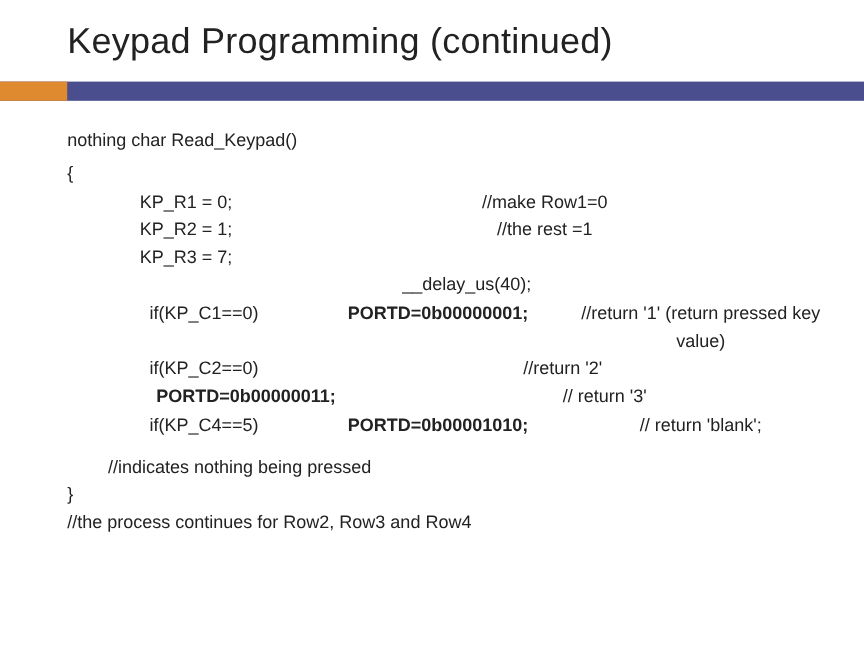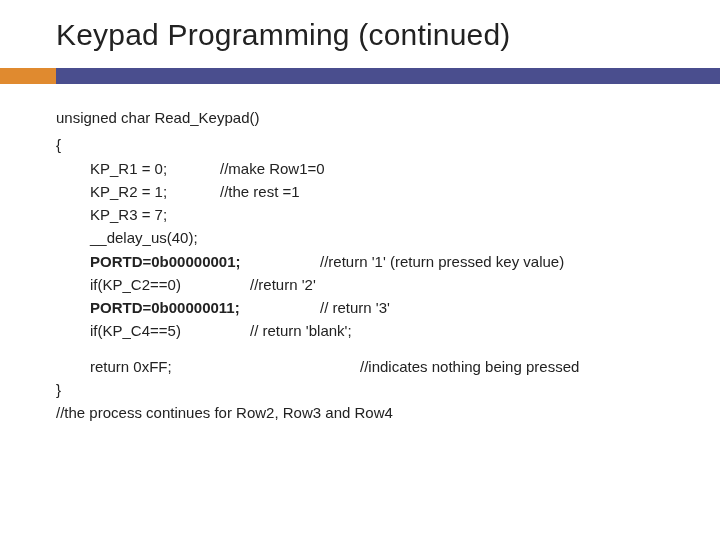--- a/index.html
+++ b/index.html
@@ -20,21 +20,21 @@
     position: absolute; left: 0; top: 0; width: 56px; height: 16px;
     background: #e08a2f;
   }
   .body {
     padding: 22px 32px 0 56px;
     font-size: 15px;
     color: #222;
     line-height: 1.55;
   }
   .line { white-space: pre; }
-  .indent1 { padding-left: 34px; }
+  .indent1 { padding-left: 34px; text-align: center; }
   .gap-s { height: 4px; }
   .row { display: flex; }
   .c-stmt { width: 130px; flex: 0 0 130px; }
   .c-mid  { width: 190px; flex: 0 0 190px; font-weight: bold; }
   .c-cmt  { flex: 1 1 auto; }
   .row2 .c-stmt { width: 160px; flex: 0 0 160px; }
   .row2 .c-mid  { width: 230px; flex: 0 0 230px; }
   .retrow { display: flex; padding-top: 12px; }
   .retrow .a { width: 270px; flex: 0 0 270px; }
 </style>
@@ -45,59 +45,60 @@
 
   <div class="title">Keypad Programming (continued)</div>
 
   <div class="bar-wrap">
     <div class="bar-main"></div>
     <div class="bar-accent"></div>
   </div>
 
   <div class="body">
 
-    <div class="line">unsigned char Read_Keypad()</div>
+    <div class="line">nothing char Read_Keypad()</div>
     <div class="gap-s"></div>
     <div class="line">{</div>
 
     <div class="indent1">
       <div class="row">
         <span class="c-stmt">KP_R1 = 0;</span>
         <span class="c-cmt">//make Row1=0</span>
       </div>
       <div class="row">
         <span class="c-stmt">KP_R2 = 1;</span>
         <span class="c-cmt">//the rest =1</span>
       </div>
       <div class="row">
         <span class="c-stmt">KP_R3 = 7;</span>
         <span class="c-cmt"></span>
       </div>
 
       <div class="line">__delay_us(40);</div>
 
       <div class="row row2">
+        <span class="c-stmt">if(KP_C1==0)</span>
         <span class="c-mid">PORTD=0b00000001;</span>
         <span class="c-cmt">//return '1' (return pressed key value)</span>
       </div>
       <div class="row row2">
         <span class="c-stmt">if(KP_C2==0)</span>
         <span class="c-cmt">//return '2'</span>
       </div>
       <div class="row row2">
         <span class="c-mid">PORTD=0b00000011;</span>
         <span class="c-cmt">// return '3'</span>
       </div>
       <div class="row row2">
         <span class="c-stmt">if(KP_C4==5)</span>
+        <span class="c-mid">PORTD=0b00001010;</span>
         <span class="c-cmt">// return 'blank';</span>
       </div>
 
       <div class="retrow">
-        <span class="a">return 0xFF;</span>
         <span>//indicates nothing being pressed</span>
       </div>
     </div>
 
     <div class="line">}</div>
     <div class="line">//the process continues for Row2, Row3 and Row4</div>
 
   </div>
 </div>
 

